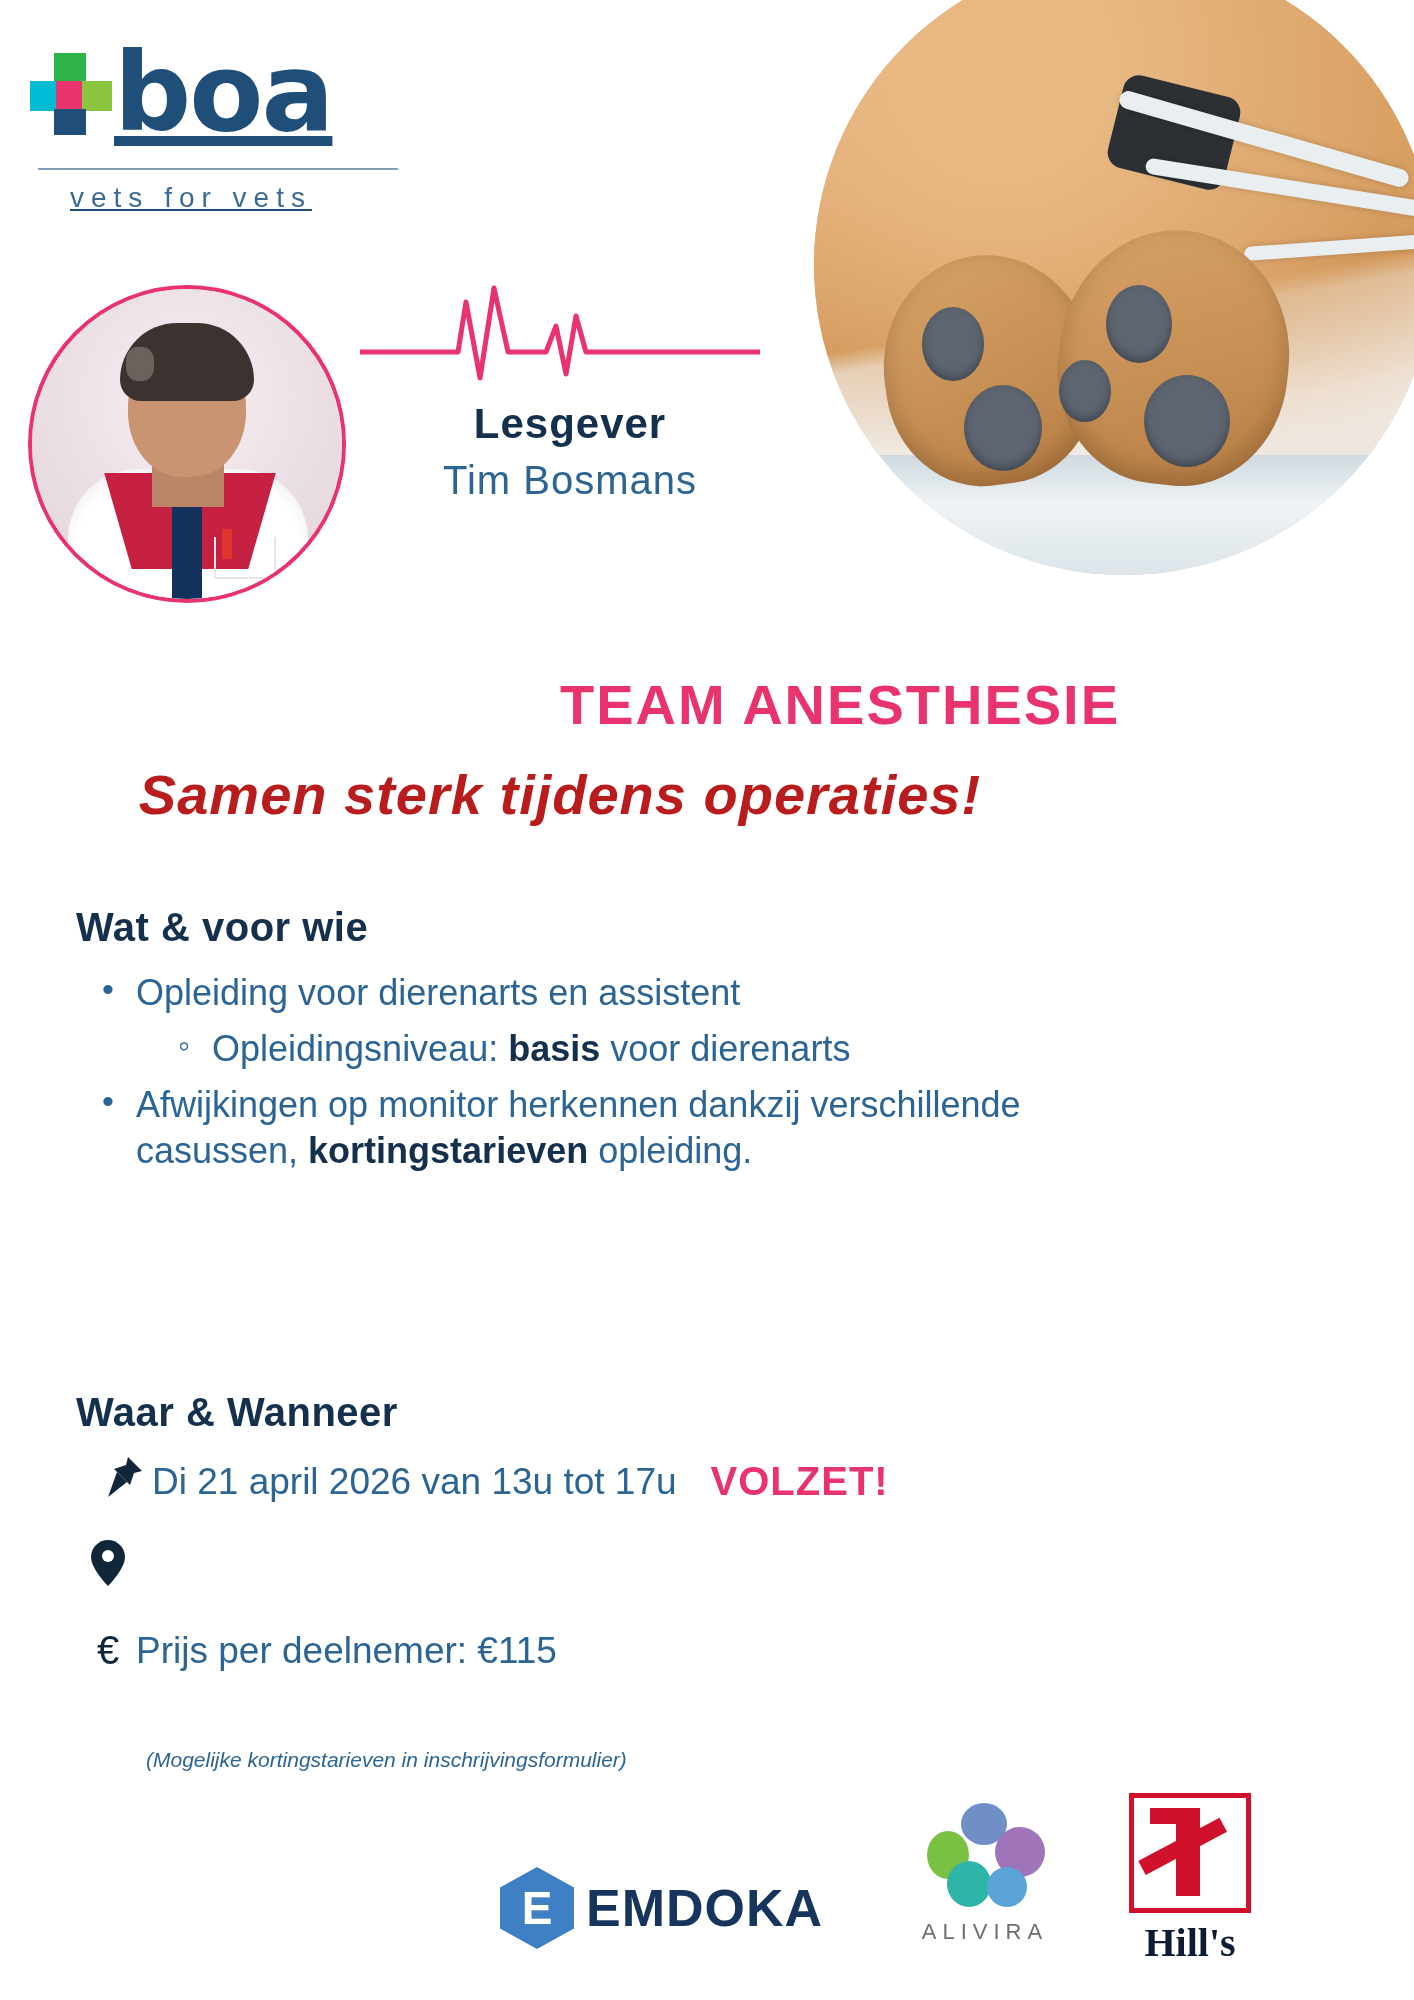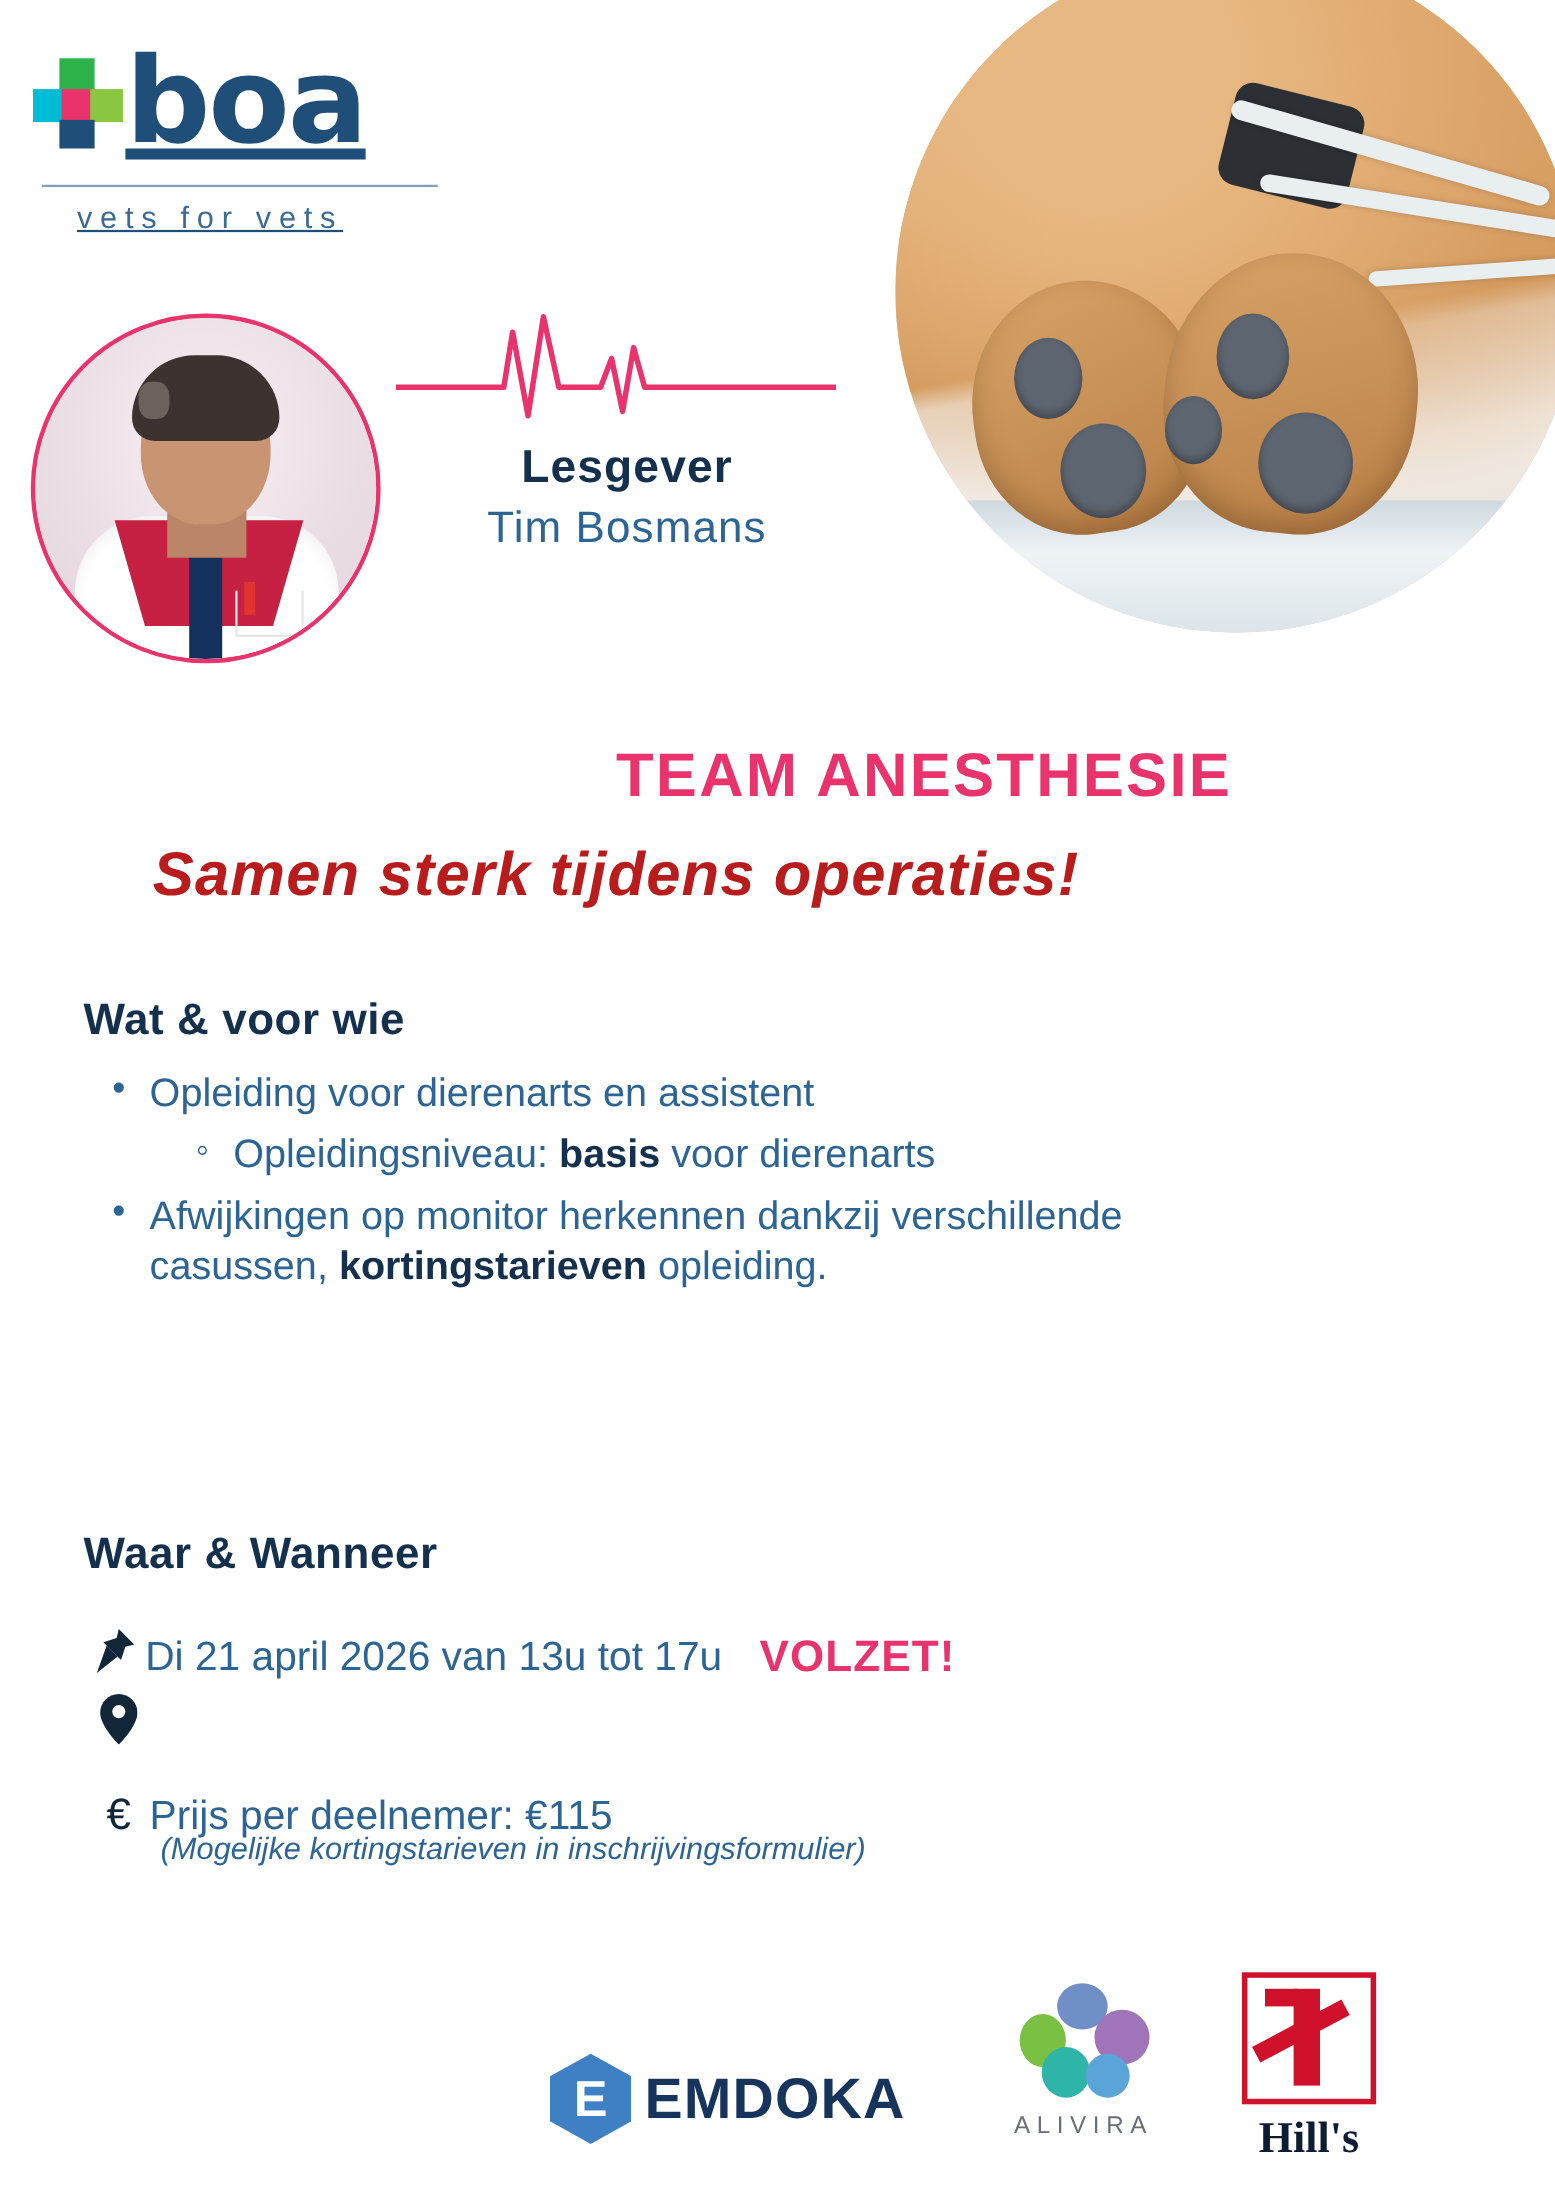--- a/index.html
+++ b/index.html
@@ -296,35 +296,35 @@
     color: #2c6494;
   }
   .info-icon {
     width: 56px;
     display: inline-block;
     text-align: center;
     font-size: 40px;
     color: #12263a;
     flex: 0 0 56px;
   }
-  #line-date { left: 76px; top: 1455px; margin-top: 24px; }
+  #line-date { left: 96px; top: 1455px; }
   #line-place { left: 80px; top: 1540px; }
   #line-price { left: 80px; top: 1628px; }
   .volzet {
     margin-left: 34px;
     color: #e8336d;
     font-weight: 700;
     font-size: 40px;
     letter-spacing: 1px;
   }
   .note {
     position: absolute;
     left: 146px;
-    top: 1665px;
-    font-size: 28px;
+    top: 1748px;
+    font-size: 21px;
     font-style: italic;
     color: #2c6494;
   }
 
   
   .sponsors {
     position: absolute;
     left: 500px;
     top: 1775px;
     width: 900px;

